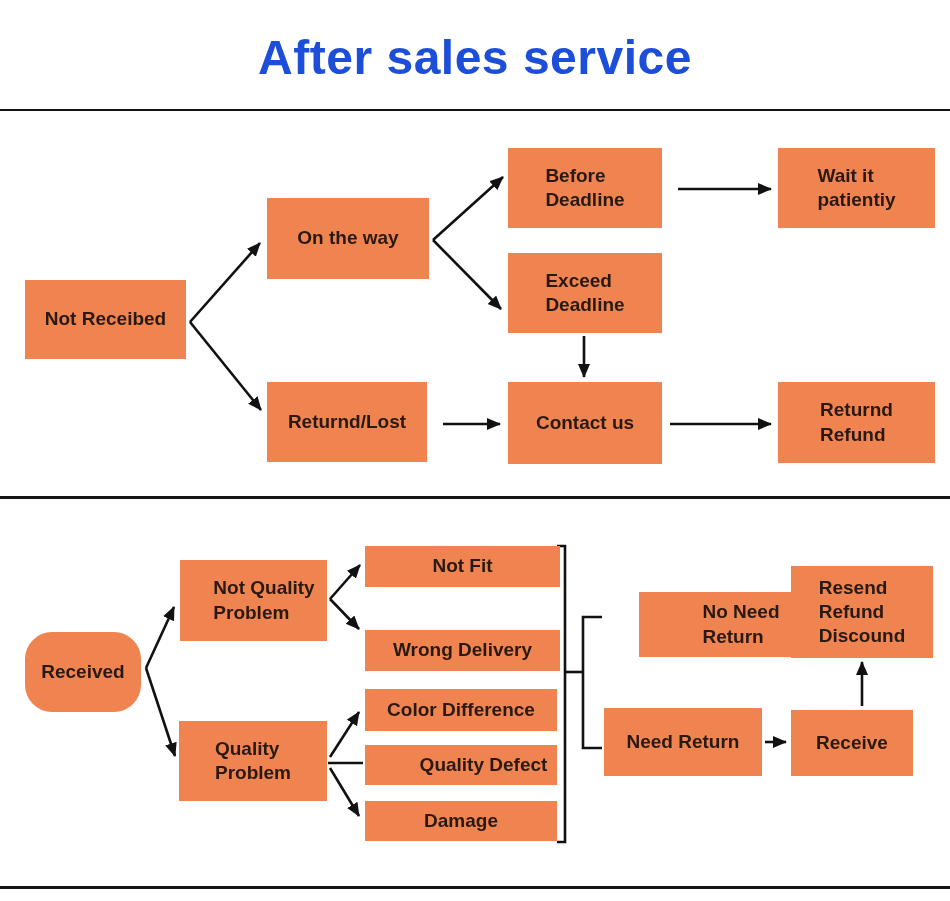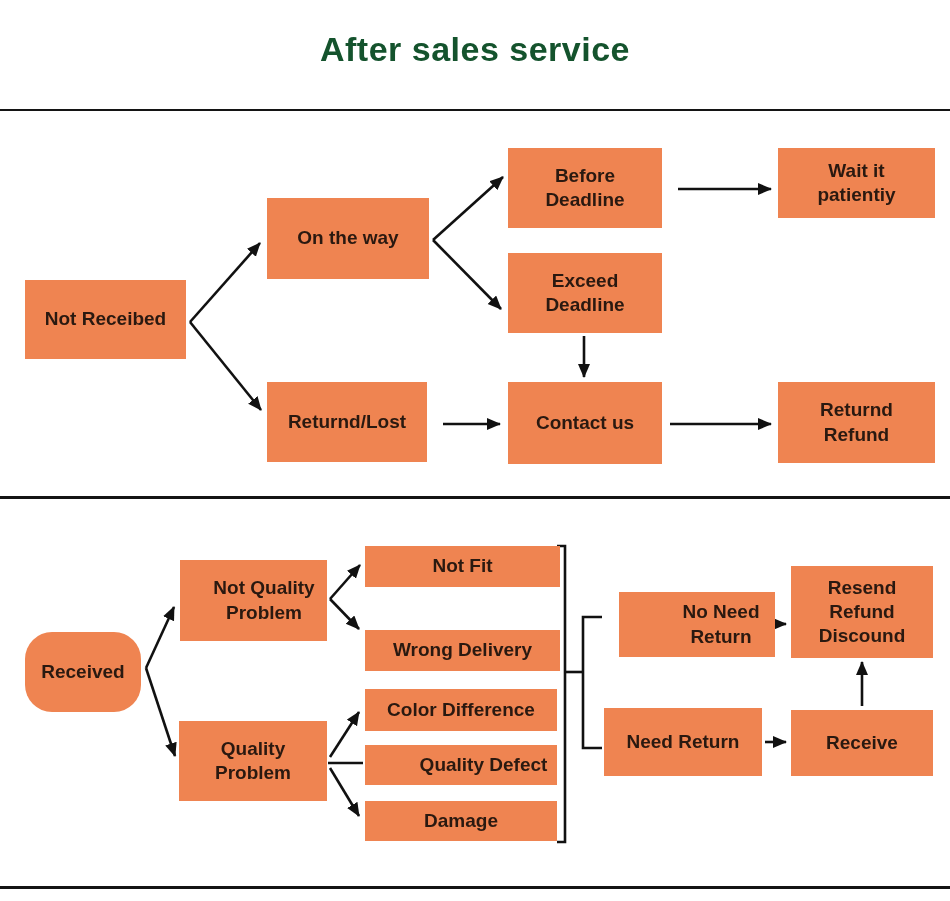--- a/index.html
+++ b/index.html
@@ -14,24 +14,24 @@
     height: 901px;
     background: #ffffff;
     overflow: hidden;
   }
   .page-title {
     position: absolute;
     top: 30px;
     left: 0;
     width: 100%;
     text-align: center;
-    font-size: 34px;
+    font-size: 48px;
     font-weight: 800;
     letter-spacing: 0.5px;
-    color: #14532d;
+    color: #1d4ed8;
     margin: 0;
   }
   .divider {
     position: absolute;
     left: 0;
     width: 950px;
     background: #141414;
   }
   .edges {
     position: absolute;
@@ -43,21 +43,21 @@
   .node {
     position: absolute;
     background: #EF8451;
     color: #2A1910;
     font-weight: 700;
     font-size: 19px;
     line-height: 1.28;
     display: flex;
     align-items: center;
     justify-content: center;
-    text-align: center;
+    text-align: left;
     white-space: pre-line;
     box-sizing: border-box;
   }
 </style>
 </head>
 <body>
 
 <div class="canvas">
 
   <h1 class="page-title">After sales service</h1>
@@ -97,40 +97,40 @@
       <line x1="764" y1="624" x2="786" y2="624" marker-end="url(#arrow)"></line>
       <line x1="765" y1="742" x2="786" y2="742" marker-end="url(#arrow)"></line>
       <line x1="862" y1="706" x2="862" y2="662" marker-end="url(#arrow)"></line>
     </g>
   </svg>
 
   <div class="node" style="left:25px;top:280px;width:161px;height:79px;">Not Receibed</div>
   <div class="node" style="left:267px;top:198px;width:162px;height:81px;">On the way</div>
   <div class="node" style="left:508px;top:148px;width:154px;height:80px;">Before
 Deadline</div>
-  <div class="node" style="left:778px;top:148px;width:157px;height:70px;">Wait it
+  <div class="node" style="left:778px;top:148px;width:157px;height:80px;">Wait it
 patientiy</div>
   <div class="node" style="left:508px;top:253px;width:154px;height:80px;">Exceed
 Deadline</div>
   <div class="node" style="left:508px;top:382px;width:154px;height:82px;">Contact us</div>
   <div class="node" style="left:267px;top:382px;width:160px;height:80px;">Returnd/Lost</div>
   <div class="node" style="left:778px;top:382px;width:157px;height:81px;">Returnd
 Refund</div>
 
   <div class="node" style="left:25px;top:632px;width:116px;height:80px;border-radius:27px;">Received</div>
   <div class="node" style="left:180px;top:560px;width:147px;height:81px;padding-left:21px;">Not Quality
 Problem</div>
   <div class="node" style="left:365px;top:546px;width:195px;height:41px;">Not Fit</div>
   <div class="node" style="left:365px;top:630px;width:195px;height:41px;">Wrong Delivery</div>
   <div class="node" style="left:179px;top:721px;width:148px;height:80px;">Quality
 Problem</div>
   <div class="node" style="left:365px;top:689px;width:192px;height:42px;">Color Difference</div>
   <div class="node" style="left:365px;top:745px;width:192px;height:40px;padding-left:45px;">Quality Defect</div>
   <div class="node" style="left:365px;top:801px;width:192px;height:40px;">Damage</div>
-  <div class="node" style="left:619px;top:592px;width:156px;height:65px;padding-left:48px;">No Need
+  <div class="node" style="left:639px;top:592px;width:156px;height:65px;padding-left:48px;">No Need
 Return</div>
   <div class="node" style="left:791px;top:566px;width:142px;height:92px;">Resend
 Refund
 Discound</div>
   <div class="node" style="left:604px;top:708px;width:158px;height:68px;">Need Return</div>
-  <div class="node" style="left:791px;top:710px;width:142px;height:66px;">Receive</div>
+  <div class="node" style="left:791px;top:710px;width:122px;height:66px;">Receive</div>
 
 </div>
 
 </body></html>

